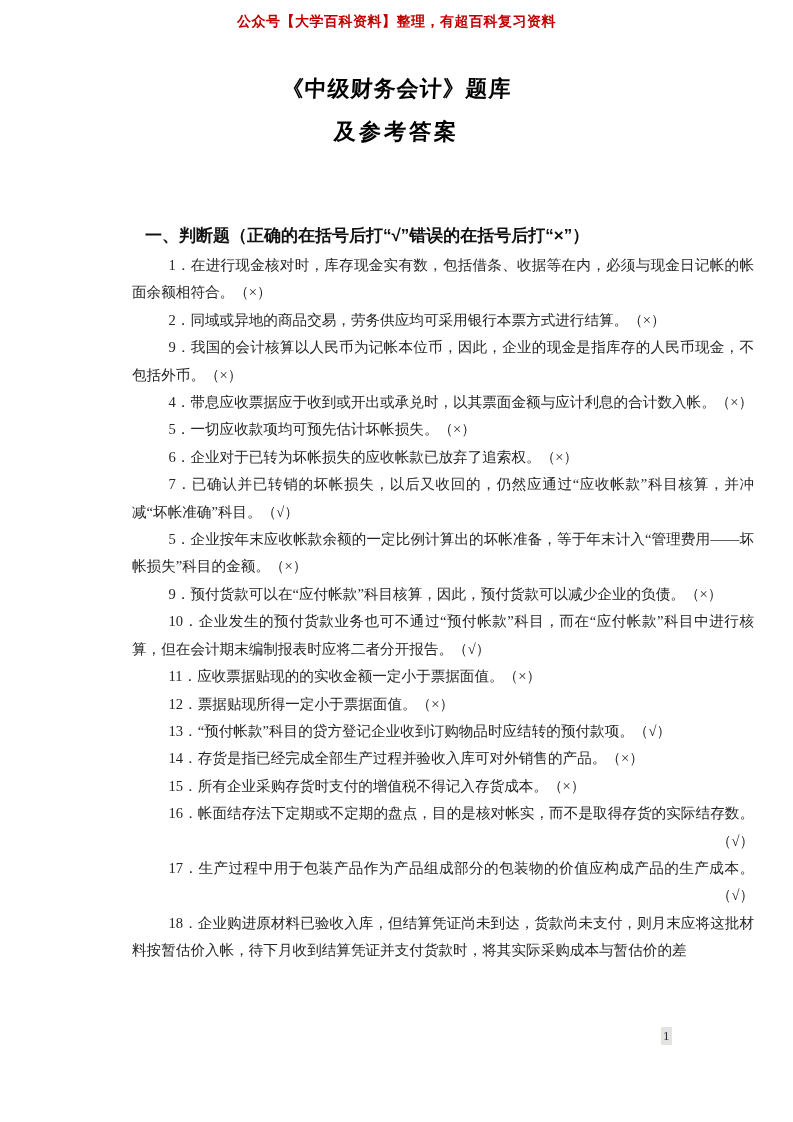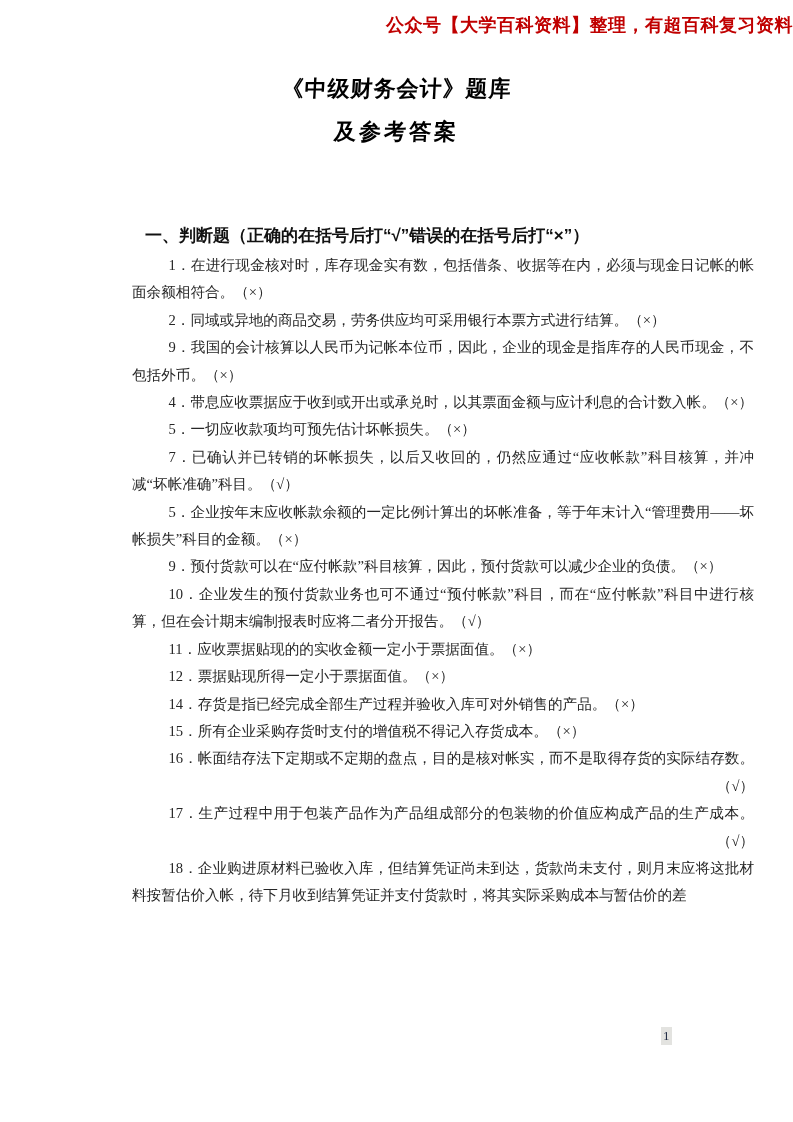--- a/index.html
+++ b/index.html
@@ -6,22 +6,22 @@
   .page {
     position:relative;
     width:793px; height:1122px;
     background:#ffffff;
     overflow:hidden;
     font-family:"Liberation Serif","DejaVu Serif",serif;
     color:#262626;
   }
   .header-notice {
     position:absolute; top:13px; left:0; width:100%;
-    text-align:right;
-    font-size:18px; font-weight:600;
+    text-align:center;
+    font-size:14px; font-weight:600;
     color:#c00000;
     letter-spacing:0.5px;
   }
   .doc-title {
     position:absolute; top:74px; left:0; width:100%;
     text-align:center; color:#000;
   }
   .doc-title .t1 {
     font-size:22px; font-weight:900; letter-spacing:1px;
     line-height:30px;
@@ -72,26 +72,28 @@
   </div>
 
   <div class="section-heading">一、判断题（正确的在括号后打“√”错误的在括号后打“×”）</div>
 
   <div class="items">
       <p class="q">1．在进行现金核对时，库存现金实有数，包括借条、收据等在内，必须与现金日记帐的帐面余额相符合。（×）</p>
       <p class="q">2．同域或异地的商品交易，劳务供应均可采用银行本票方式进行结算。（×）</p>
       <p class="q">9．我国的会计核算以人民币为记帐本位币，因此，企业的现金是指库存的人民币现金，不包括外币。（×）</p>
       <p class="q">4．带息应收票据应于收到或开出或承兑时，以其票面金额与应计利息的合计数入帐。（×）</p>
       <p class="q">5．一切应收款项均可预先估计坏帐损失。（×）</p>
+      <p class="q">6．企业对于已转为坏帐损失的应收帐款已放弃了追索权。（×）</p>
       <p class="q">7．已确认并已转销的坏帐损失，以后又收回的，仍然应通过“应收帐款”科目核算，并冲减“坏帐准确”科目。（√）</p>
       <p class="q">5．企业按年末应收帐款余额的一定比例计算出的坏帐准备，等于年末计入“管理费用——坏帐损失”科目的金额。（×）</p>
       <p class="q">9．预付货款可以在“应付帐款”科目核算，因此，预付货款可以减少企业的负债。（×）</p>
       <p class="q">10．企业发生的预付货款业务也可不通过“预付帐款”科目，而在“应付帐款”科目中进行核算，但在会计期末编制报表时应将二者分开报告。（√）</p>
       <p class="q">11．应收票据贴现的的实收金额一定小于票据面值。（×）</p>
       <p class="q">12．票据贴现所得一定小于票据面值。（×）</p>
+      <p class="q">13．“预付帐款”科目的贷方登记企业收到订购物品时应结转的预付款项。（√）</p>
       <p class="q">14．存货是指已经完成全部生产过程并验收入库可对外销售的产品。（×）</p>
       <p class="q">15．所有企业采购存货时支付的增值税不得记入存货成本。（×）</p>
       <p class="q align-last-right">16．帐面结存法下定期或不定期的盘点，目的是核对帐实，而不是取得存货的实际结存数。（√）</p>
       <p class="q align-last-right">17．生产过程中用于包装产品作为产品组成部分的包装物的价值应构成产品的生产成本。（√）</p>
       <p class="q">18．企业购进原材料已验收入库，但结算凭证尚未到达，货款尚未支付，则月末应将这批材料按暂估价入帐，待下月收到结算凭证并支付货款时，将其实际采购成本与暂估价的差</p>
     </div>
 
   <div class="page-number">1</div>
 
 </div>

